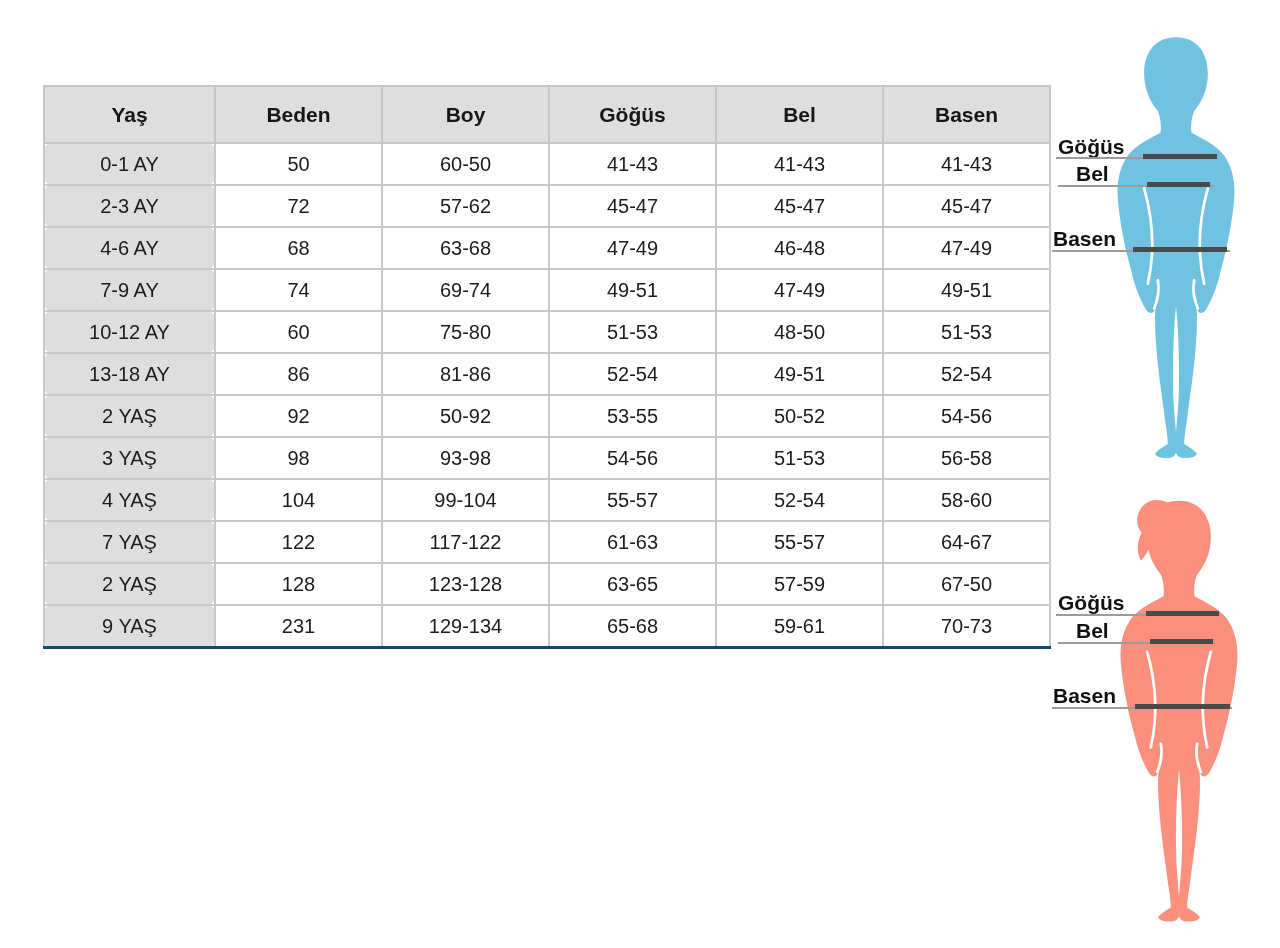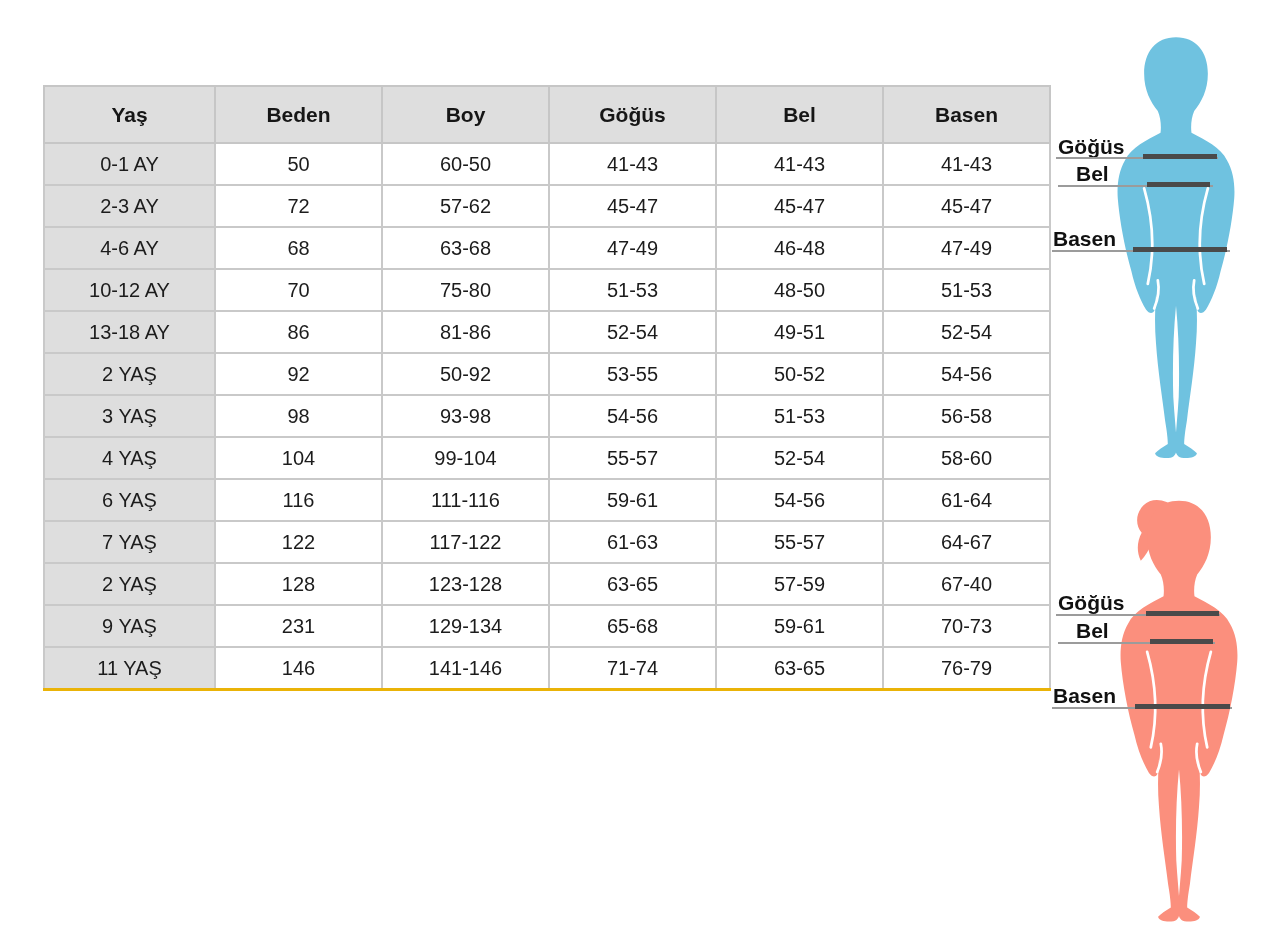--- a/index.html
+++ b/index.html
@@ -14,22 +14,22 @@
     border:2px solid #b3b3b3;
   }
   table.size-table th{
     height:53px;background:#dedede;border:2px solid #c6c6c6;
     font-size:21px;font-weight:bold;text-align:center;color:#161616;
   }
   table.size-table td{
     height:38px;background:#ffffff;border:2px solid #c9c9c9;
     font-size:20px;text-align:center;color:#1c1c1c;
   }
-  table.size-table td.agecol{background:#dedede;}
-  table.size-table{border-bottom:3px solid #eab308;}
+  table.size-table td.agecol{background:#dedede;border-radius:8px;}
+  table.size-table{border-bottom:3px solid #0c4a6e;}
   col.c0{width:171px;} col.cx{width:167px;}
   
   .fig{position:absolute;}
   
   .mlabel{
     position:absolute;font-size:21px;font-weight:bold;color:#111111;
     white-space:nowrap;line-height:22px;
   }
   .thinline{position:absolute;height:2px;background:#9b9b9b;}
   .darkline{position:absolute;height:5px;background:#4a4a4a;}
@@ -77,22 +77,30 @@
         </tr>
         <tr>
           <td class="agecol">4-6 AY</td>
           <td>68</td>
           <td>63-68</td>
           <td>47-49</td>
           <td>46-48</td>
           <td>47-49</td>
         </tr>
         <tr>
+          <td class="agecol">7-9 AY</td>
+          <td>74</td>
+          <td>69-74</td>
+          <td>49-51</td>
+          <td>47-49</td>
+          <td>49-51</td>
+        </tr>
+        <tr>
           <td class="agecol">10-12 AY</td>
-          <td>70</td>
+          <td>60</td>
           <td>75-80</td>
           <td>51-53</td>
           <td>48-50</td>
           <td>51-53</td>
         </tr>
         <tr>
           <td class="agecol">13-18 AY</td>
           <td>86</td>
           <td>81-86</td>
           <td>52-54</td>
@@ -117,58 +125,42 @@
         </tr>
         <tr>
           <td class="agecol">4 YAŞ</td>
           <td>104</td>
           <td>99-104</td>
           <td>55-57</td>
           <td>52-54</td>
           <td>58-60</td>
         </tr>
         <tr>
-          <td class="agecol">6 YAŞ</td>
-          <td>116</td>
-          <td>111-116</td>
-          <td>59-61</td>
-          <td>54-56</td>
-          <td>61-64</td>
-        </tr>
-        <tr>
           <td class="agecol">7 YAŞ</td>
           <td>122</td>
           <td>117-122</td>
           <td>61-63</td>
           <td>55-57</td>
           <td>64-67</td>
         </tr>
         <tr>
           <td class="agecol">2 YAŞ</td>
           <td>128</td>
           <td>123-128</td>
           <td>63-65</td>
           <td>57-59</td>
-          <td>67-40</td>
+          <td>67-50</td>
         </tr>
         <tr>
           <td class="agecol">9 YAŞ</td>
           <td>231</td>
           <td>129-134</td>
           <td>65-68</td>
           <td>59-61</td>
           <td>70-73</td>
-        </tr>
-        <tr>
-          <td class="agecol">11 YAŞ</td>
-          <td>146</td>
-          <td>141-146</td>
-          <td>71-74</td>
-          <td>63-65</td>
-          <td>76-79</td>
         </tr>
       </tbody>
   </table>
 
   <svg class="fig" style="left:1085px;top:24px;color:#6fc2e0;" width="182" height="447" viewBox="0 0 200 470">
     <path fill="currentColor" d="
       M100,4
       C122,4 135,20 135,44
       C135,62 128,75 120,85
       C117,92 116,101 117,109

